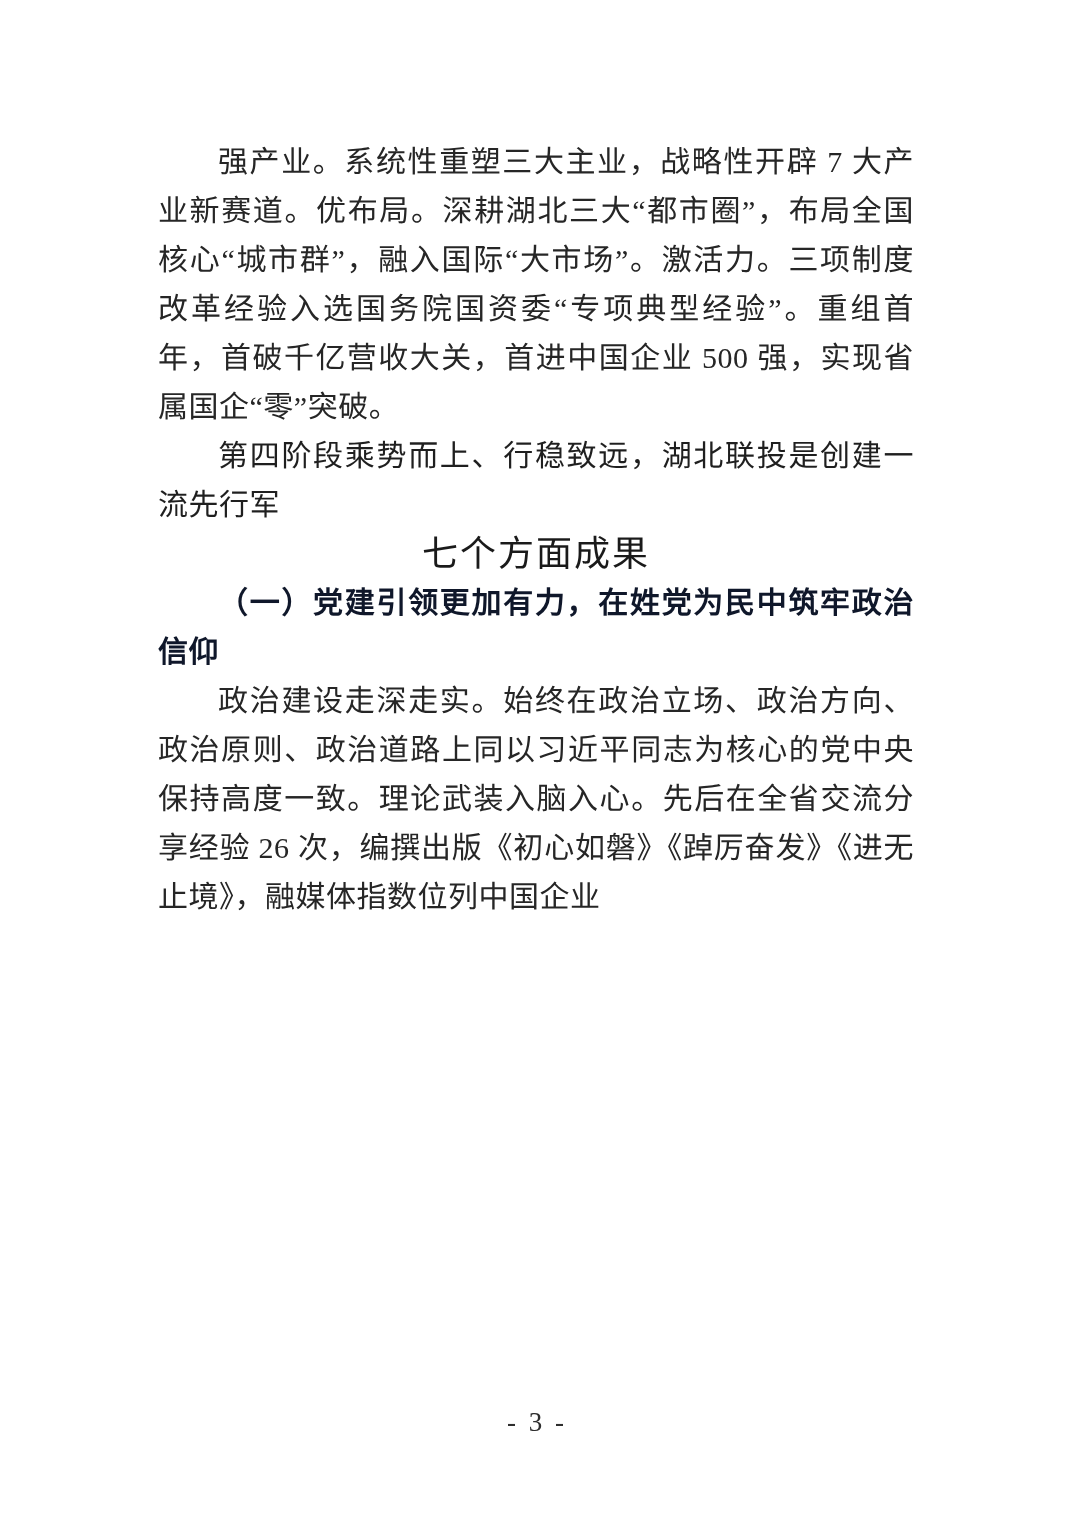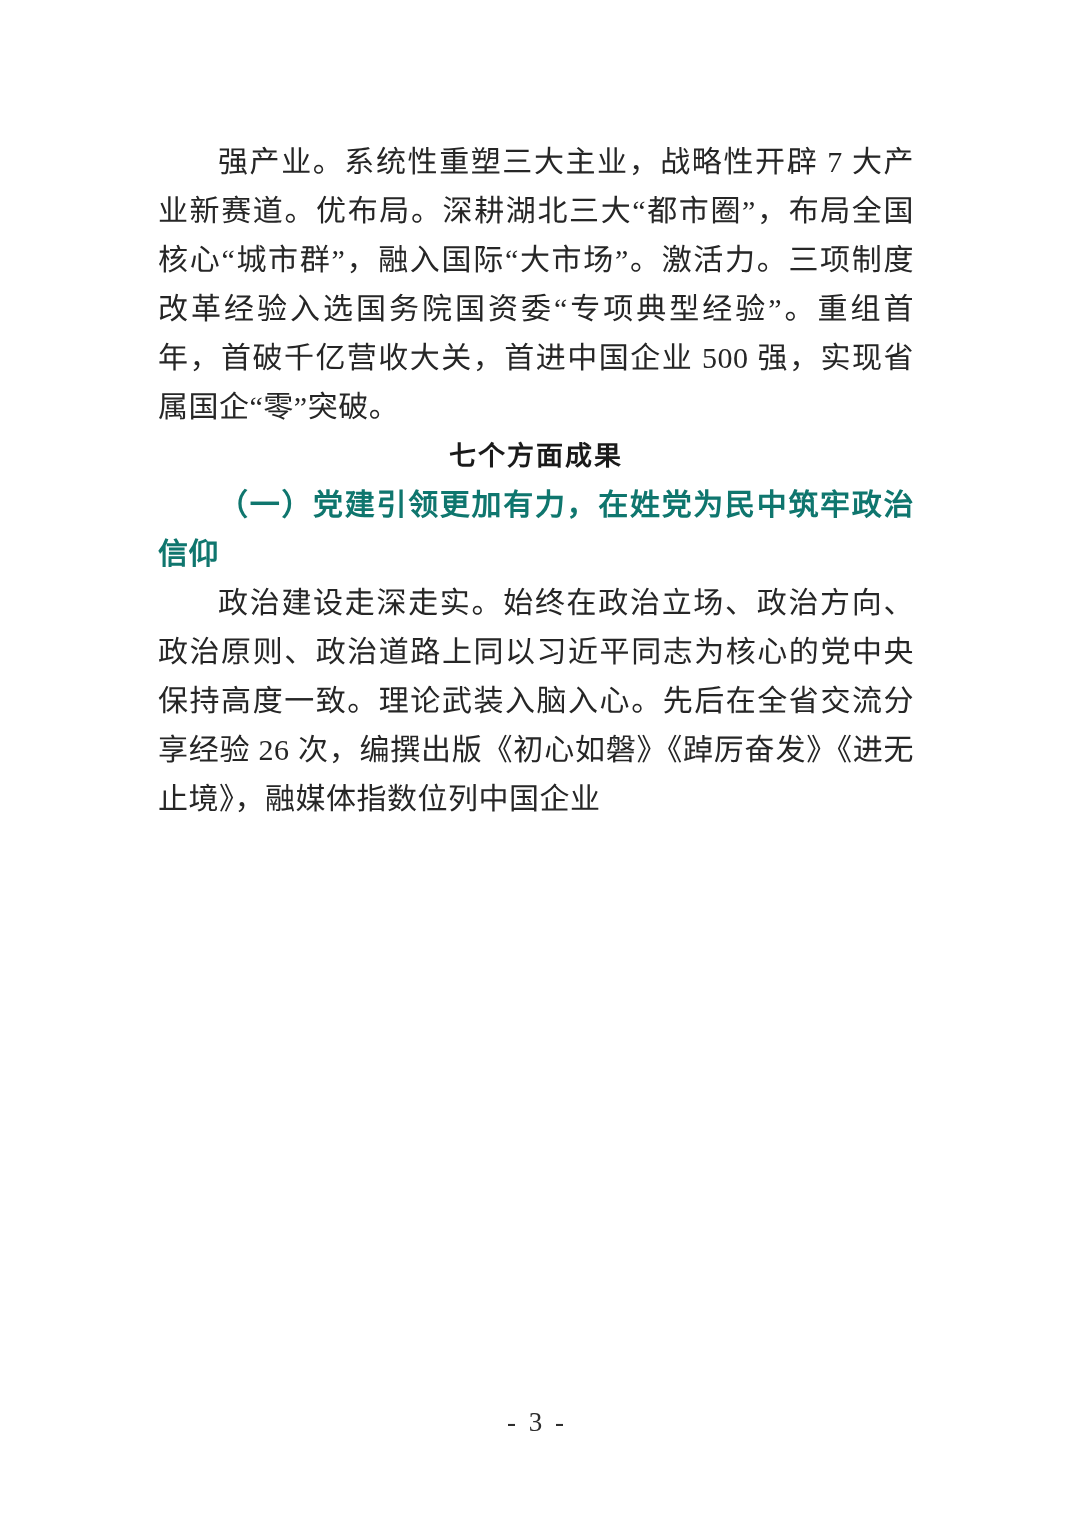--- a/index.html
+++ b/index.html
@@ -33,31 +33,31 @@
     text-indent: 2em;
     font-weight: 400;
     color: #262626;
   }
   
   .kaiti {
     color: #1f1f1f;
   }
   .kaiti-bold {
     font-weight: 600;
-    color: #0f766e;
+    color: #0f172a;
   }
   
   .heiti-center {
     margin: 0;
     padding: 0;
     font-family: "DejaVu Sans", "Liberation Sans", sans-serif;
-    font-size: 27px;
+    font-size: 36px;
     line-height: 49px;
     letter-spacing: 2px;
-    font-weight: 700;
+    font-weight: 400;
     text-align: center;
     text-indent: 0;
     color: #1a1a1a;
   }
   .pagenum {
     position: absolute;
     left: 0;
     right: 0;
     top: 1406px;
     text-align: center;
@@ -67,18 +67,19 @@
     letter-spacing: 3px;
     color: #2e2e2e;
   }
 </style>
 </head>
 <body>
 
 <div class="page">
   <div class="content">
     <p class="para">强产业。系统性重塑三大主业，战略性开辟 7 大产业新赛道。优布局。深耕湖北三大“都市圈”，布局全国核心“城市群”，融入国际“大市场”。激活力。三项制度改革经验入选国务院国资委“专项典型经验”。重组首年，首破千亿营收大关，首进中国企业 500 强，实现省属国企“零”突破。</p>
+    <p class="para kaiti">第四阶段乘势而上、行稳致远，湖北联投是创建一流先行军</p>
     <h2 class="heiti-center">七个方面成果</h2>
     <p class="para kaiti kaiti-bold">（一）党建引领更加有力，在姓党为民中筑牢政治信仰</p>
     <p class="para">政治建设走深走实。始终在政治立场、政治方向、政治原则、政治道路上同以习近平同志为核心的党中央保持高度一致。理论武装入脑入心。先后在全省交流分享经验 26 次，编撰出版《初心如磐》《踔厉奋发》《进无止境》，融媒体指数位列中国企业</p>
   </div>
   <div class="pagenum">- 3 -</div>
 </div>
 
 </body></html>

